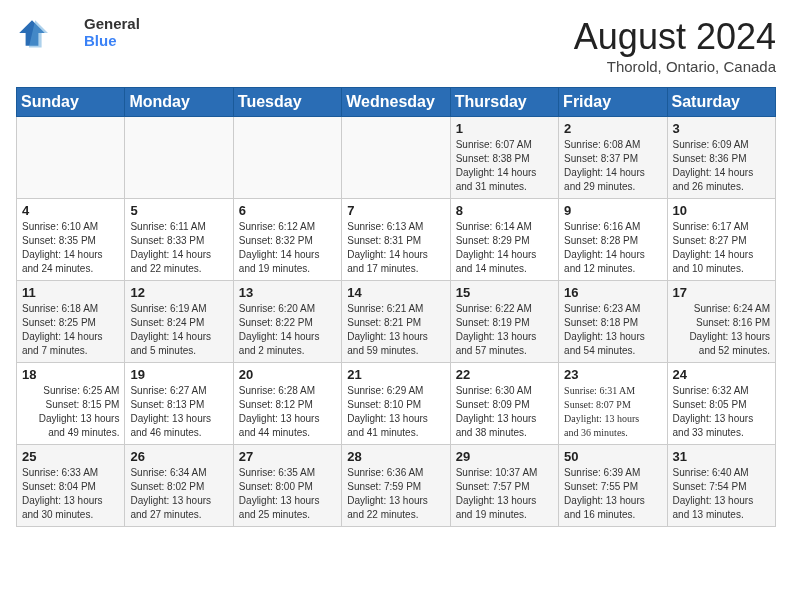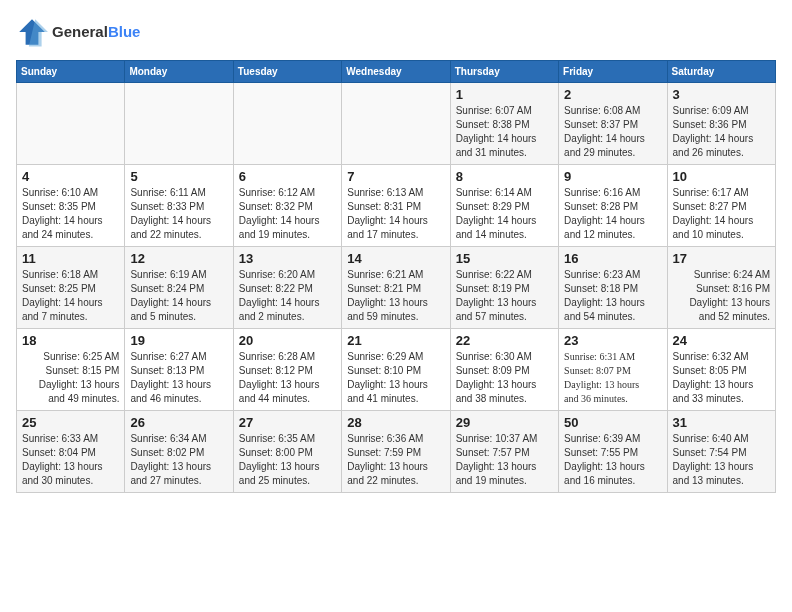--- a/index.html
+++ b/index.html
@@ -16,24 +16,25 @@
       align-items: flex-start;
       margin-bottom: 12px;
     }
     .logo {
       display: flex;
       align-items: center;
       gap: 4px;
     }
     .logo-text {
       display: flex;
-      flex-direction: row;
+      flex-direction: column;
       font-size: 15px;
       font-weight: bold;
       line-height: 1.1;
+      margin-left: 32px;
     }
     .logo-text .general { color: #333; }
     .logo-text .blue { color: #3b82f6; }
     .logo-icon {
       width: 32px;
       height: 32px;
     }
     .title-block {
       text-align: right;
     }
@@ -49,21 +50,21 @@
     .calendar {
       width: 100%;
       border-collapse: collapse;
       font-size: 10.5px;
     }
     .calendar thead th {
       background: #2a6db5;
       color: #fff;
       padding: 5px 4px;
       text-align: left;
-      font-size: 10px;
+      font-size: 16px;
       font-weight: bold;
       border: 1px solid #1a5a9a;
     }
     .calendar tbody td {
       border: 1px solid #ccc;
       vertical-align: top;
       padding: 4px 5px;
       width: calc(100% / 7);
       min-height: 80px;
       background: #fff;
@@ -98,20 +99,22 @@
     <svg class="logo-icon" viewBox="0 0 40 40">
       <polygon points="20,4 36,20 28,20 28,36 12,36 12,20 4,20" fill="#2a6db5"></polygon>
       <polygon points="24,4 40,20 32,20 32,38 16,38" fill="#5ba3d9" opacity="0.5"></polygon>
     </svg>
     <div class="logo-text">
       <span class="general">General</span>
       <span class="blue">Blue</span>
     </div>
   </div>
   <div class="title-block">
+    <div class="month-year">August 2024</div>
+    <div class="location">Thorold, Ontario, Canada</div>
   </div>
 </div>
 
 <table class="calendar">
   <thead>
     <tr>
     <th>Sunday</th>
         <th>Monday</th>
         <th>Tuesday</th>
         <th>Wednesday</th>

